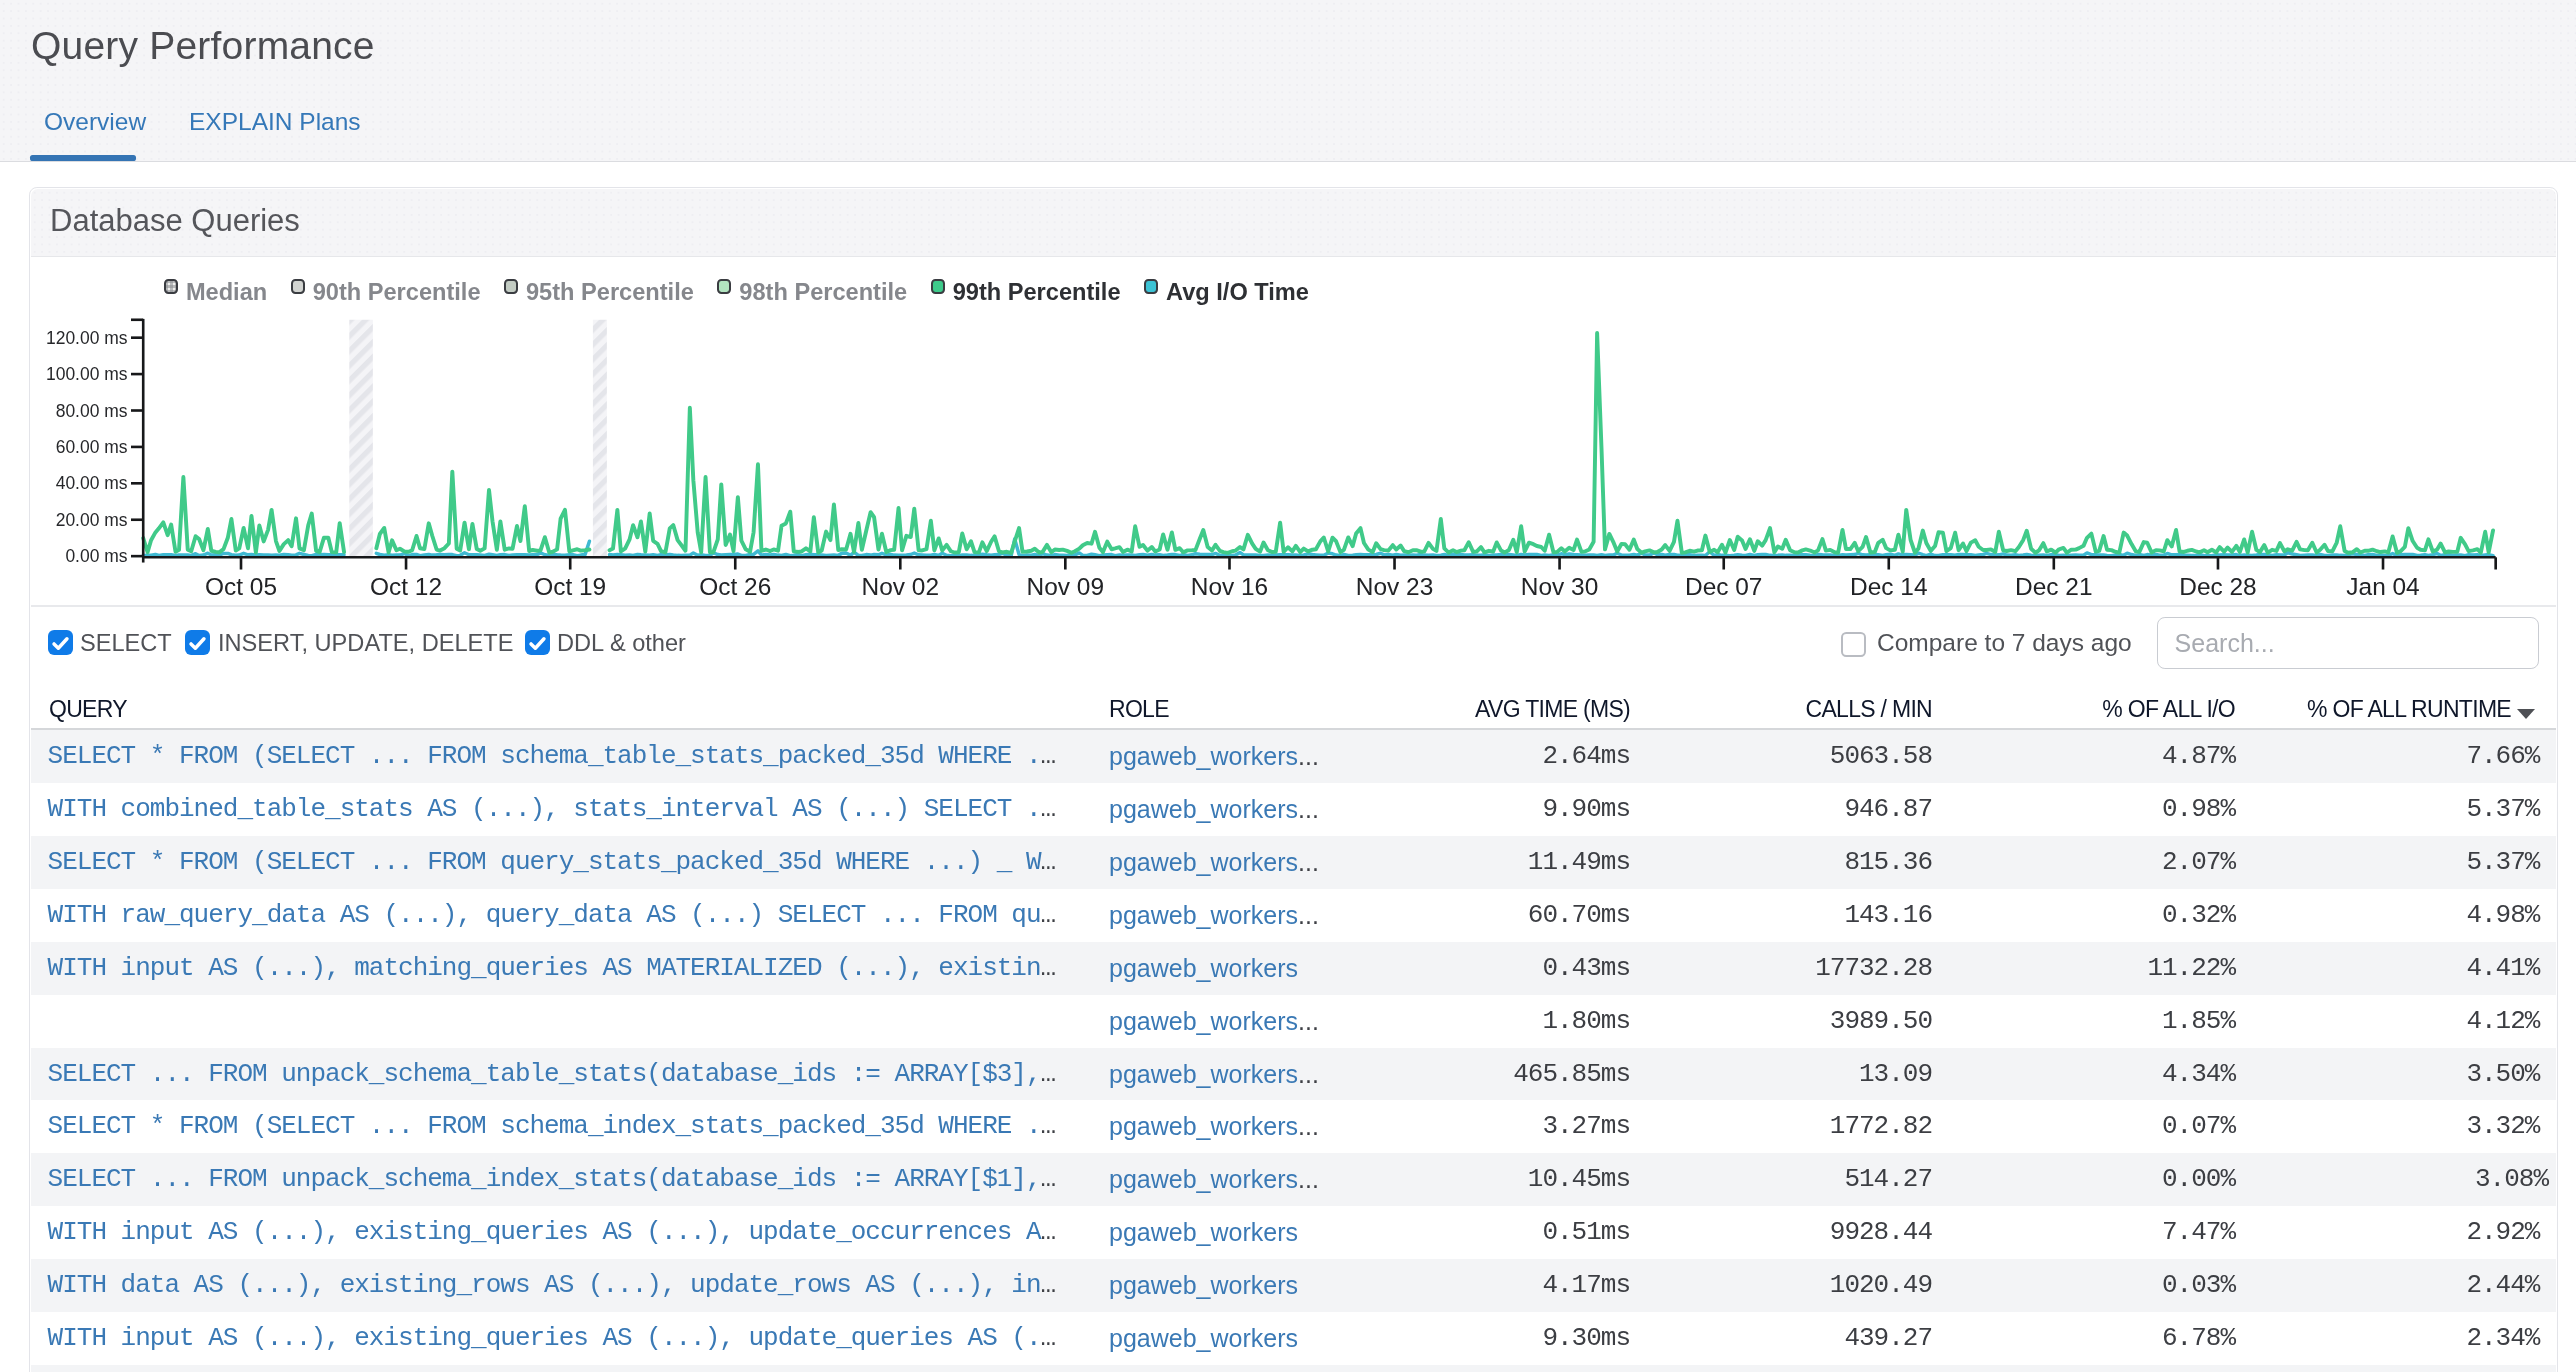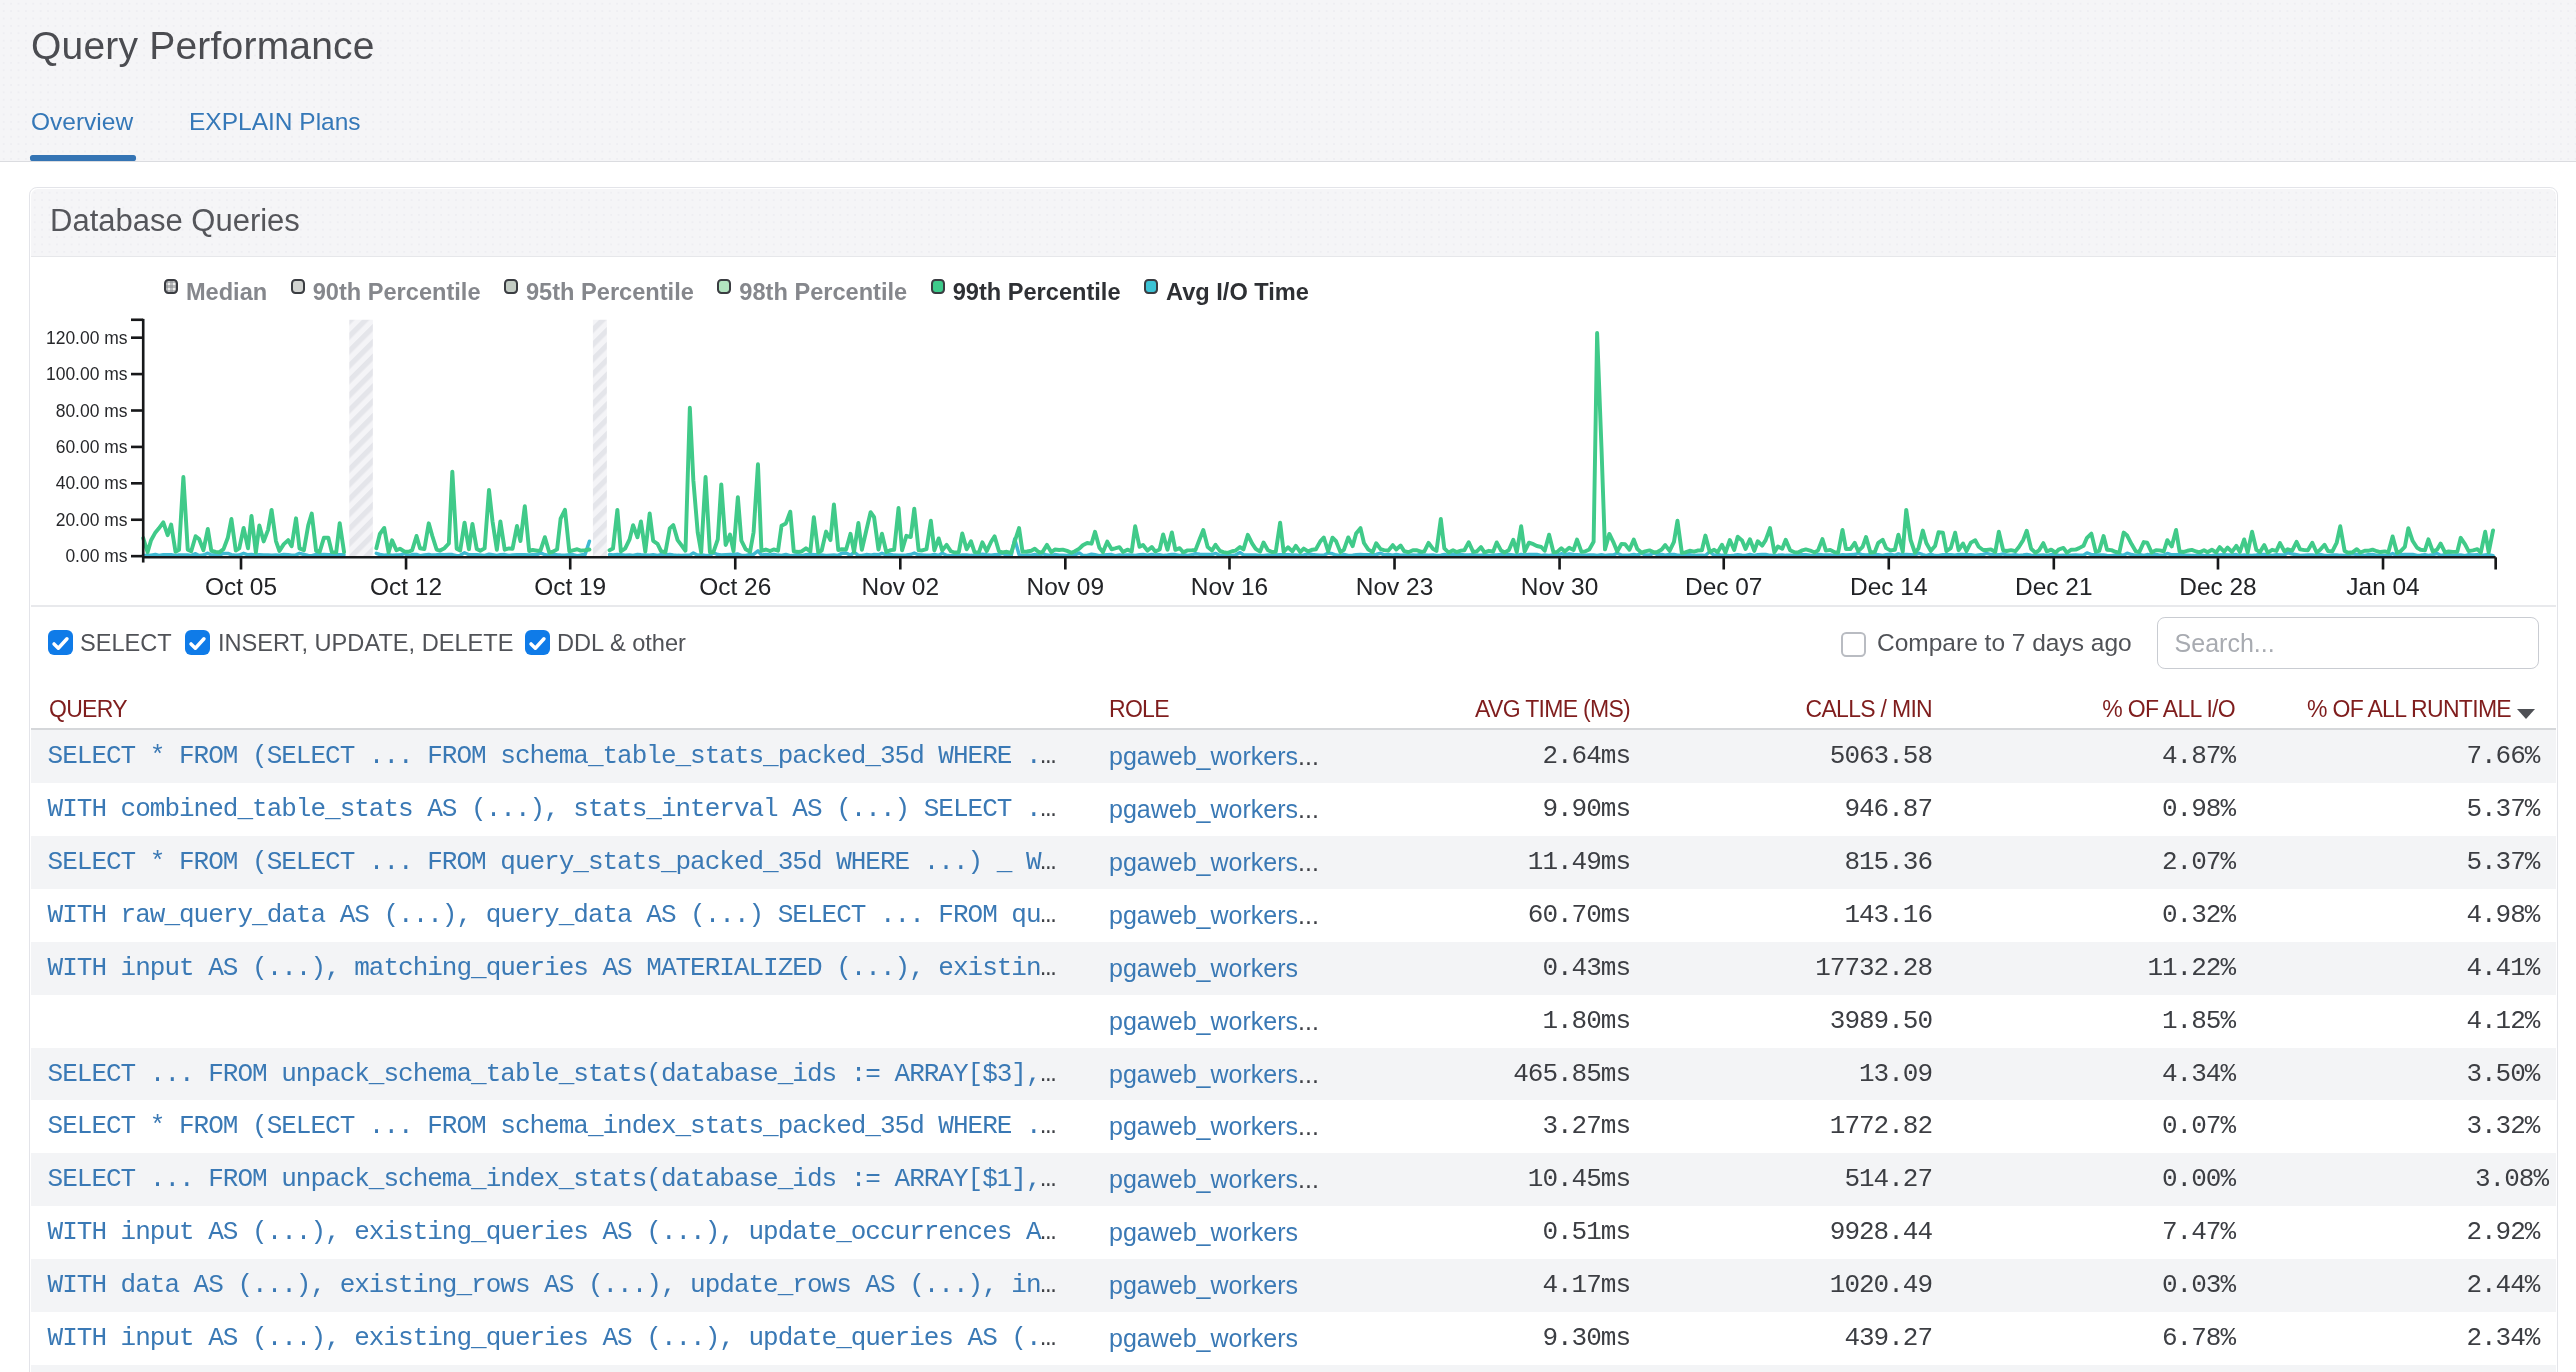--- a/index.html
+++ b/index.html
@@ -1,21 +1,21 @@
 <!DOCTYPE html>
 <html style="font-size:14px"><head><meta charset="utf-8">
 <style>
 * { margin:0; padding:0; box-sizing:border-box; }
 html,body { width:2576px; height:1373px; background:#fff; font-family:"Liberation Sans", sans-serif; }
 #page { position:relative; width:2576px; height:1373px; overflow:hidden; }
 .dots { background-color:#f5f5f7; background-image:radial-gradient(circle, #eeeef2 1.2px, rgba(0,0,0,0) 1.3px); background-size:7.4px 7.4px; }
 #topband { position:absolute; left:0; top:0; width:2576px; height:162px; border-bottom:1.7px solid #dbdce0; }
 #title { position:absolute; left:31px; top:23.6px; font-size:39px; color:#4b4c51; letter-spacing:0.2px; }
 .tab { position:absolute; top:108px; font-size:24.5px; color:#3578b8; }
-#tab1 { left:31px;text-align:right; }
+#tab1 { left:44px;text-align:right; }
 #tab2 { left:189px; }
 #tabline { position:absolute; left:30px; top:155px; width:106px; height:6.1px; background:#3474b4; border-radius:2.6px; }
 #card { position:absolute; left:29px; top:187px; width:2529px; height:1205px; background:#fff; border:1.7px solid #e3e4e9; border-radius:7.9px; }
 #cardhead { position:absolute; left:31px; top:189px; width:2525px; height:68px; border-bottom:1.7px solid #e6e7ea; border-radius:7px 7px 0 0; }
 #cardtitle { position:absolute; left:50px; top:203px; font-size:31px; color:#55565b; }
 #chart { position:absolute; left:0; top:0; }
 .ylab { font-size:20px; fill:#26272a; font-family:"Liberation Sans", sans-serif; }
 .xlab { font-size:28px; fill:#222326; font-family:"Liberation Sans", sans-serif; }
 #legend { position:absolute; left:164px; top:279px; display:flex; gap:23.6px; align-items:center; font-weight:bold; font-size:23.6px; }
 .lg-item { display:flex; gap:7.9px; }
@@ -23,21 +23,21 @@
 .lg-on { color:#2e3034; }
 .sw { width:14px; height:15px; border-radius:4.4px; border:2.6px solid #3a3c41; display:inline-block; }
 #chartdiv { position:absolute; left:31px; top:605px; width:2525px; height:1.7px; background:#e8e9ec; }
 .cb { position:absolute; top:630px; width:24.5px; height:24.5px; background:#0f7be8; border-radius:6.1px; }
 .cb svg { position:absolute; left:2.6px; top:3.5px; }
 .cblab { position:absolute; top:630px; font-size:23.6px; color:#505257; line-height:26px;text-align:center; }
 #cmpbox { position:absolute; left:1841px; top:632px; width:25px; height:25px; background:#fff; border:2.2px solid #b9bcc2; border-radius:5.2px; }
 #cmplab { position:absolute; left:1877px; top:630px; font-size:24.5px; color:#505257; line-height:26px; }
 #search { position:absolute; left:2157px; top:617px; width:382px; height:52px; border:1.7px solid #c9ccd2; border-radius:7.9px; }
 #search span { position:absolute; left:16.6px; top:11.4px; font-size:25px; color:#a8abb1; }
-.th { position:absolute; top:696px; font-size:23px; color:#7f1d1d; letter-spacing:-0.7px; }
+.th { position:absolute; top:696px; font-size:23px; color:#0f172a; letter-spacing:-0.7px; }
 .thr { text-align:right; }
 #thdiv { position:absolute; left:31px; top:728px; width:2525px; height:1.7px; background:#d5d7da; }
 .row { position:absolute; left:31px; width:2525px; height:53px; background:#fff; }
 .row.gray { background:#f3f4f6; }
 .row span { position:absolute; top:0; line-height:53px; white-space:pre; }
 .q, .num { font-family:Liberation Mono, monospace; font-size:26px; letter-spacing:-1px; }
 .q { left:16.6px; color:#3a79b5; }
 .role { left:1078px; font-size:25px; color:#3a79b5; }
 .ell { color:#3e4045; position:static !important; }
 .rdots { color:#3e4045; position:static !important; }

